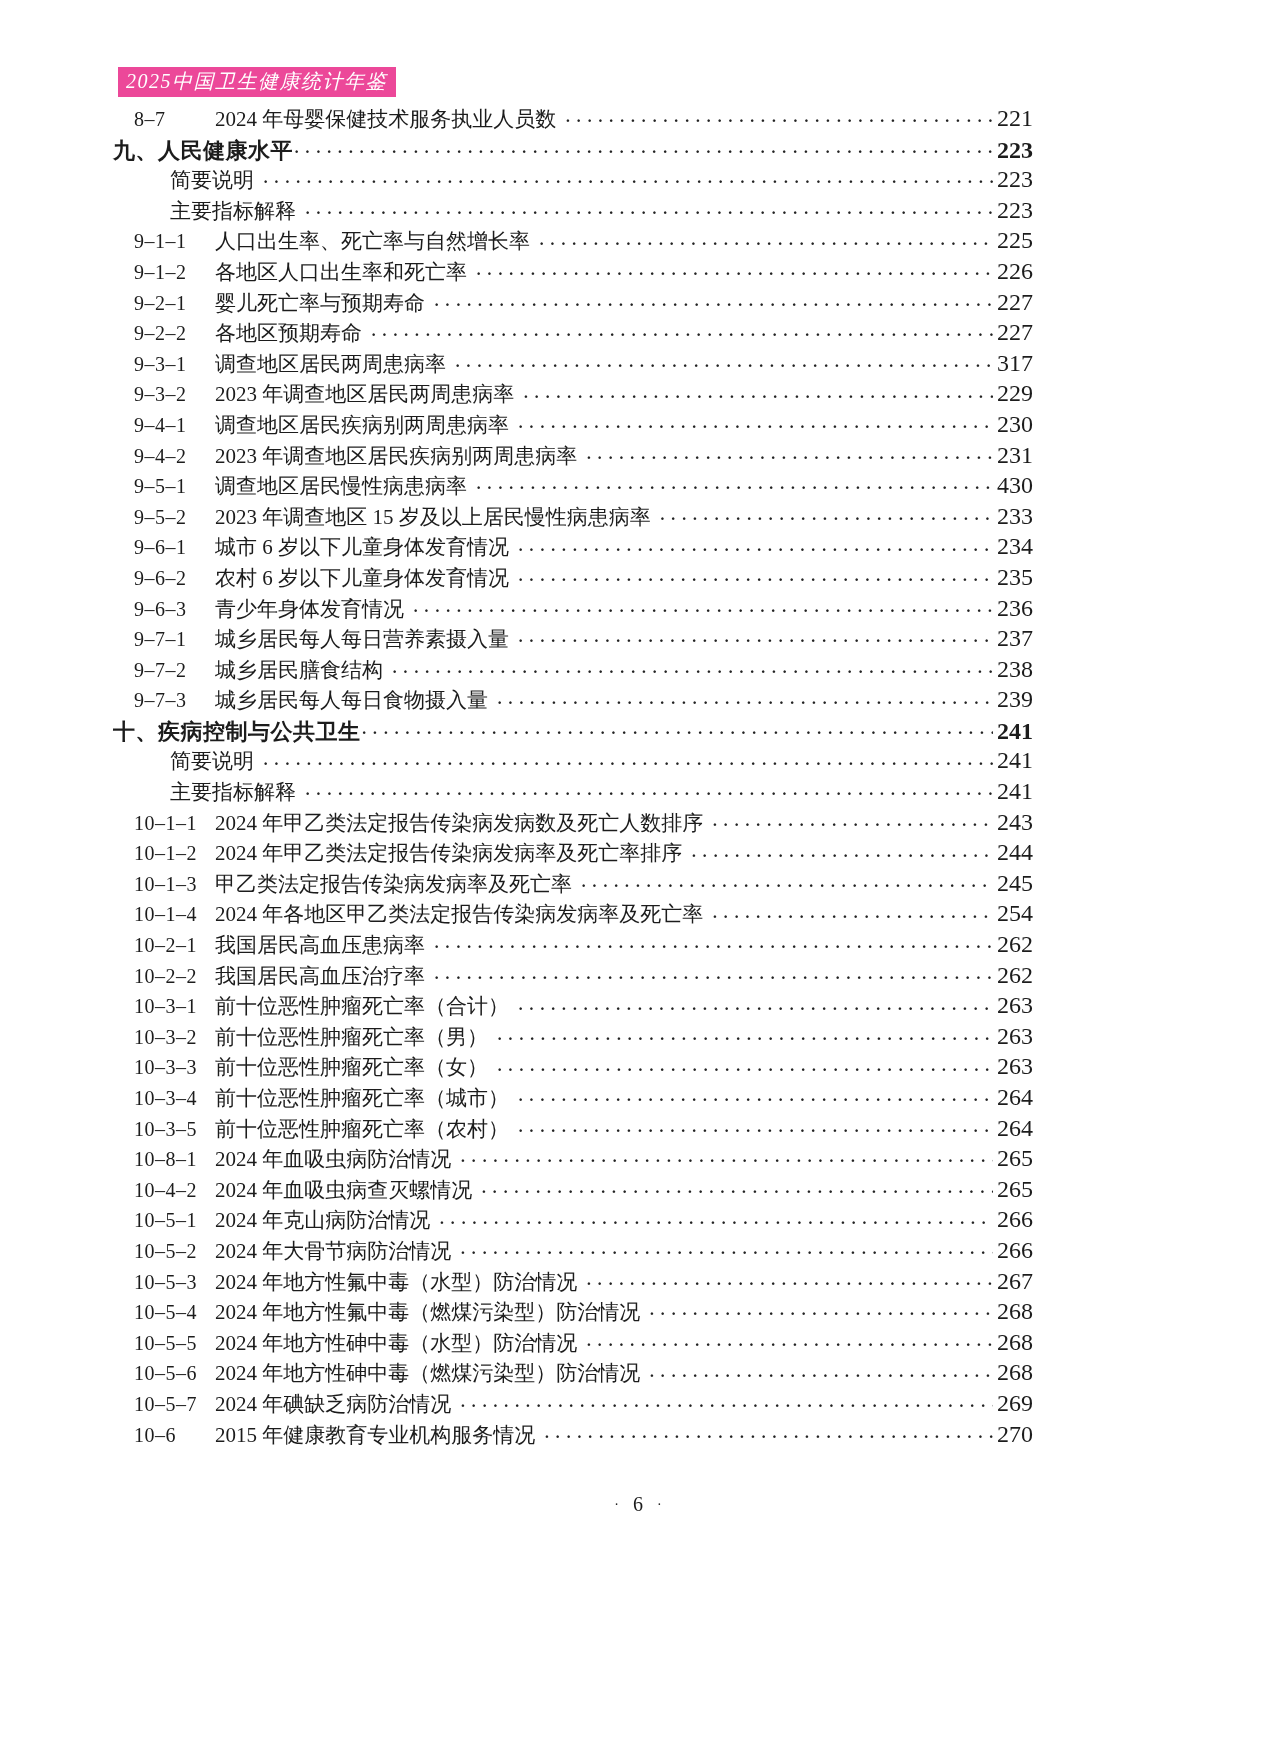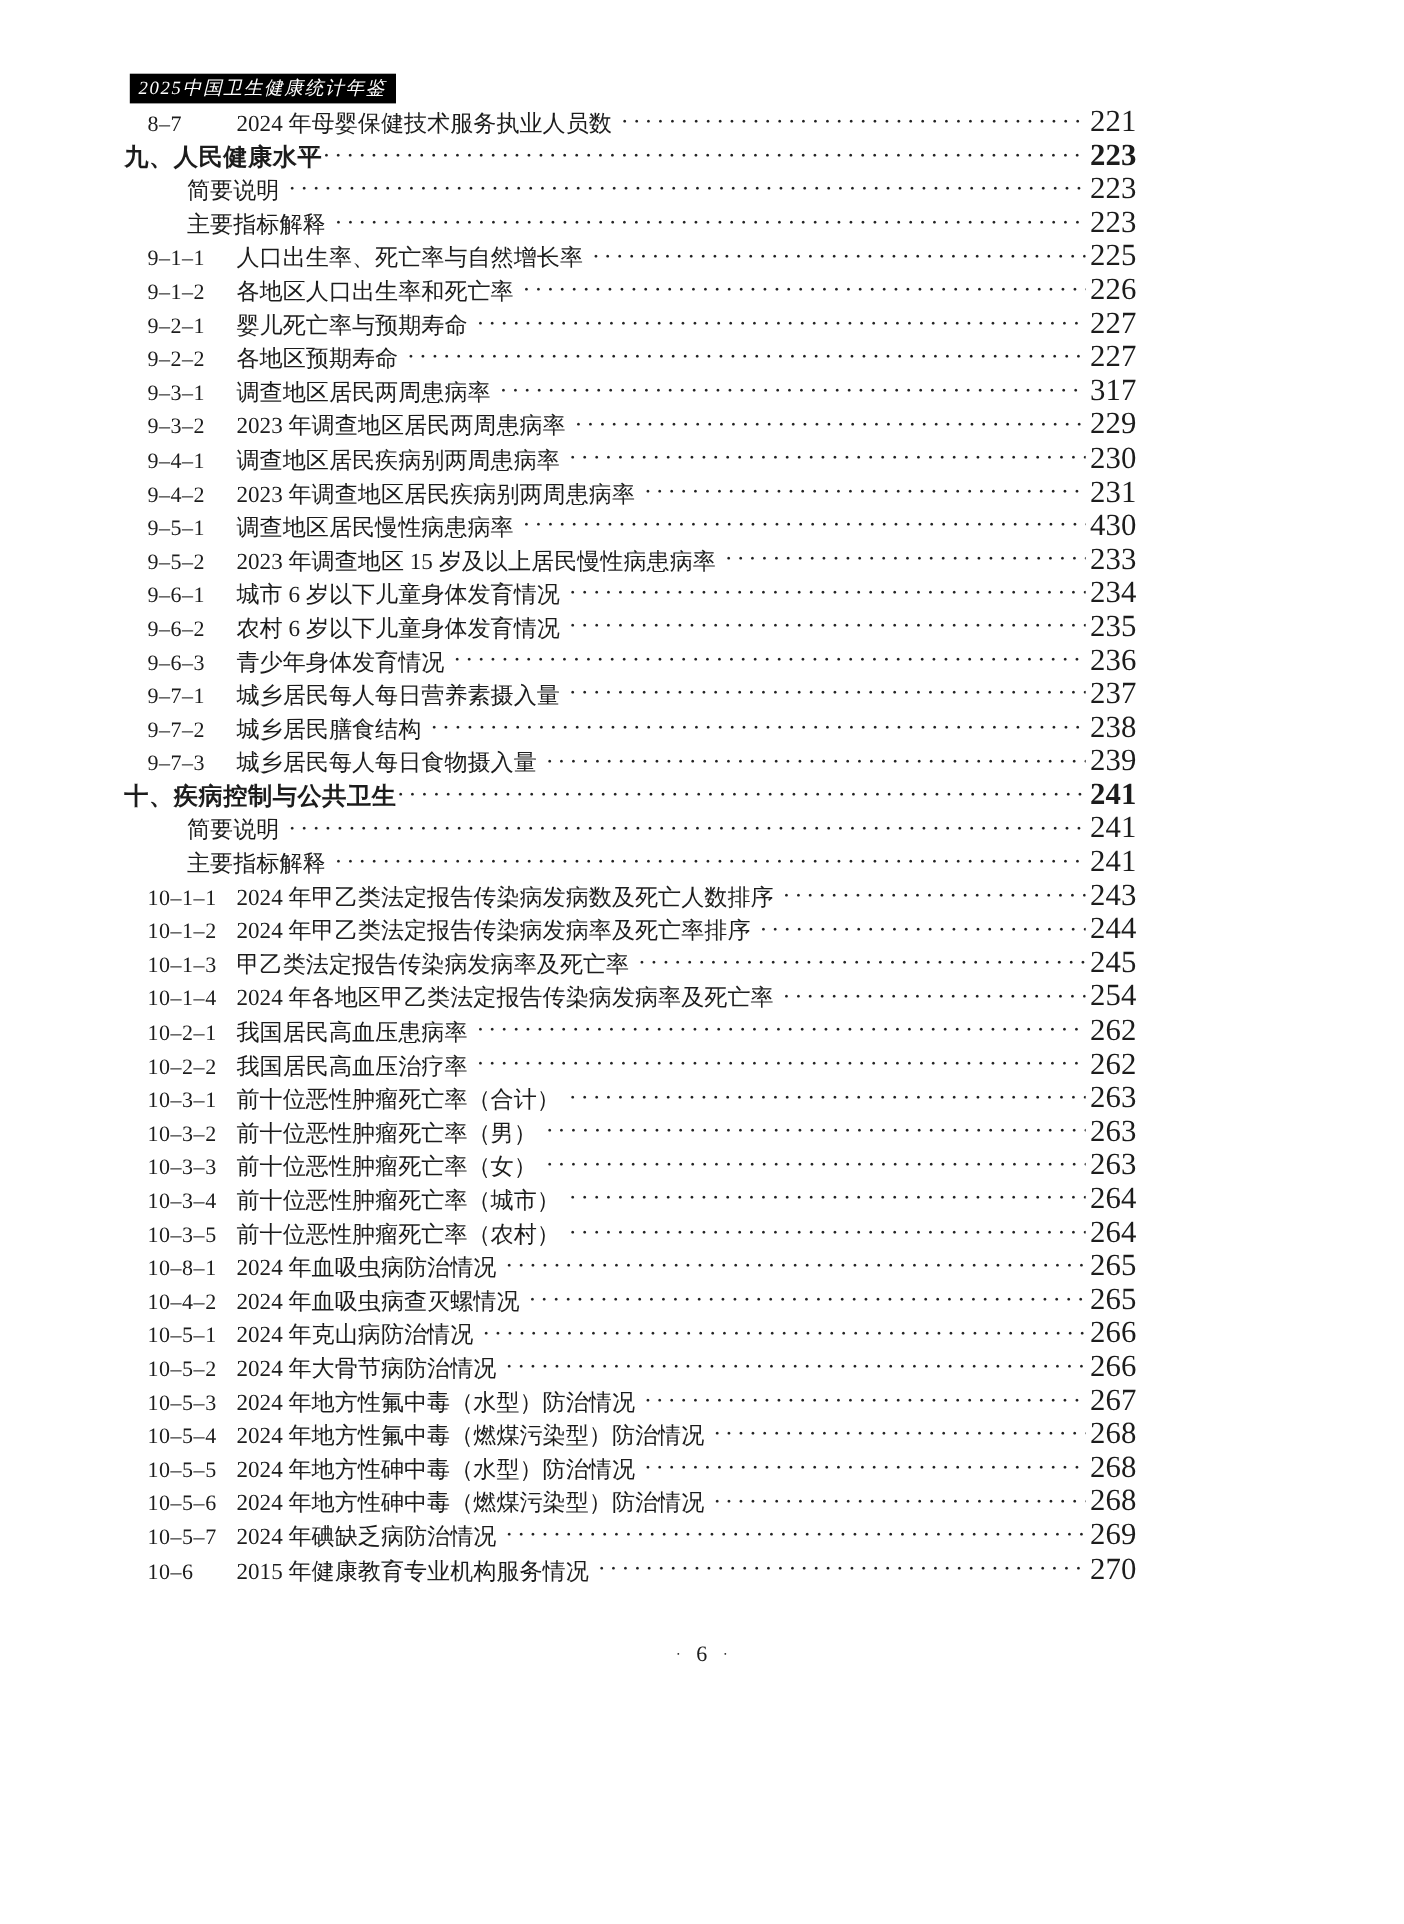--- a/index.html
+++ b/index.html
@@ -9,33 +9,33 @@
     position: relative;
     font-family: "Liberation Serif", serif;
     color: #1c1c1c;
     overflow: hidden;
   }
   .page { position: absolute; inset: 0; }
 
   .badge {
     position: absolute;
     left: 118px; top: 67px;
-    background: #000000;
+    background: #ec4899;
     color: #ffffff;
-    font-size: 17px;
+    font-size: 20px;
     line-height: 1;
     padding: 4px 9px 6px 8px;
     font-style: italic;
     letter-spacing: 1.5px;
     font-family: "Liberation Serif", serif;
   }
 
   .toc {
     position: absolute;
-    left: 113px; top: 95px;
+    left: 113px; top: 105px;
     width: 920px;
   }
   .row {
     display: flex;
     align-items: baseline;
     height: 30.6px;
     font-size: 21px;
     white-space: nowrap;
   }
   .row .num {
@@ -61,21 +61,21 @@
     transform: translateY(1px);
     color: #222222;
   }
   .row.section .dots { margin-left: 1px; }
   .dots::after {
     content: "····································································································································";
     letter-spacing: 5.5px;
   }
   .pagenum {
     flex: 0 0 auto;
-    font-size: 28px;
+    font-size: 24px;
     min-width: 36px;
     text-align: left;
   }
 
   .footer {
     position: absolute;
     left: 0; right: 0;
     top: 1493px;
     text-align: center;
     font-size: 20px;

